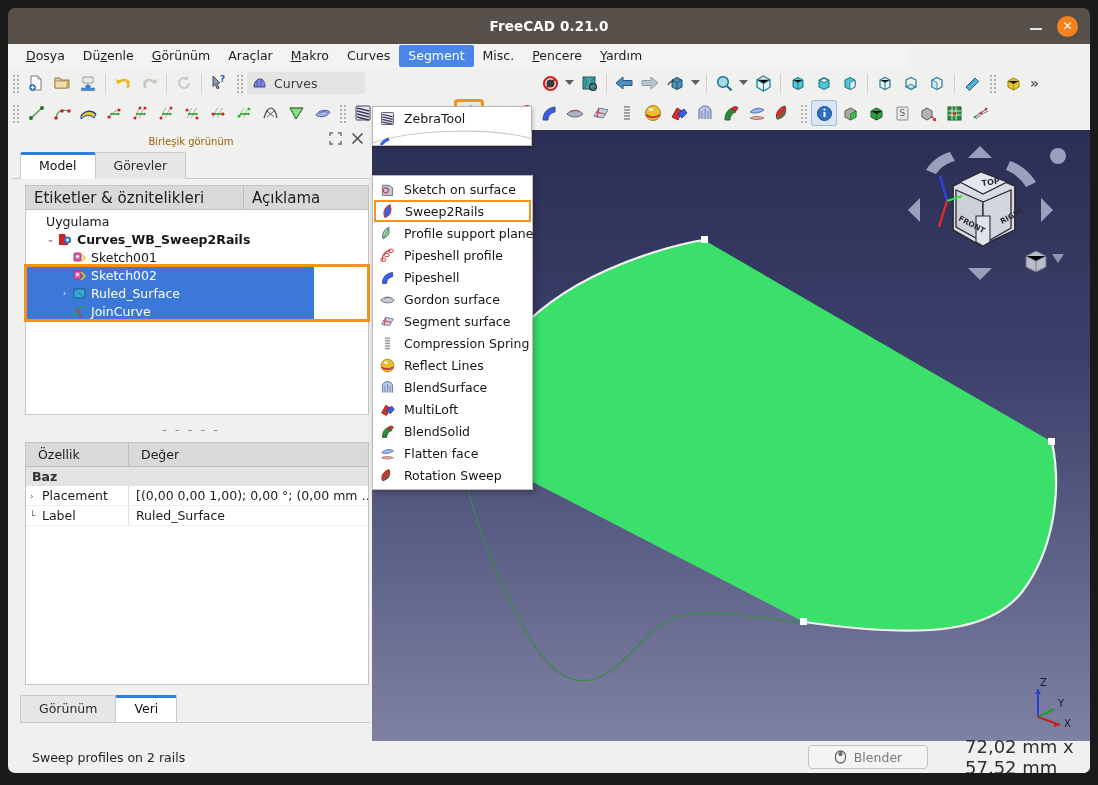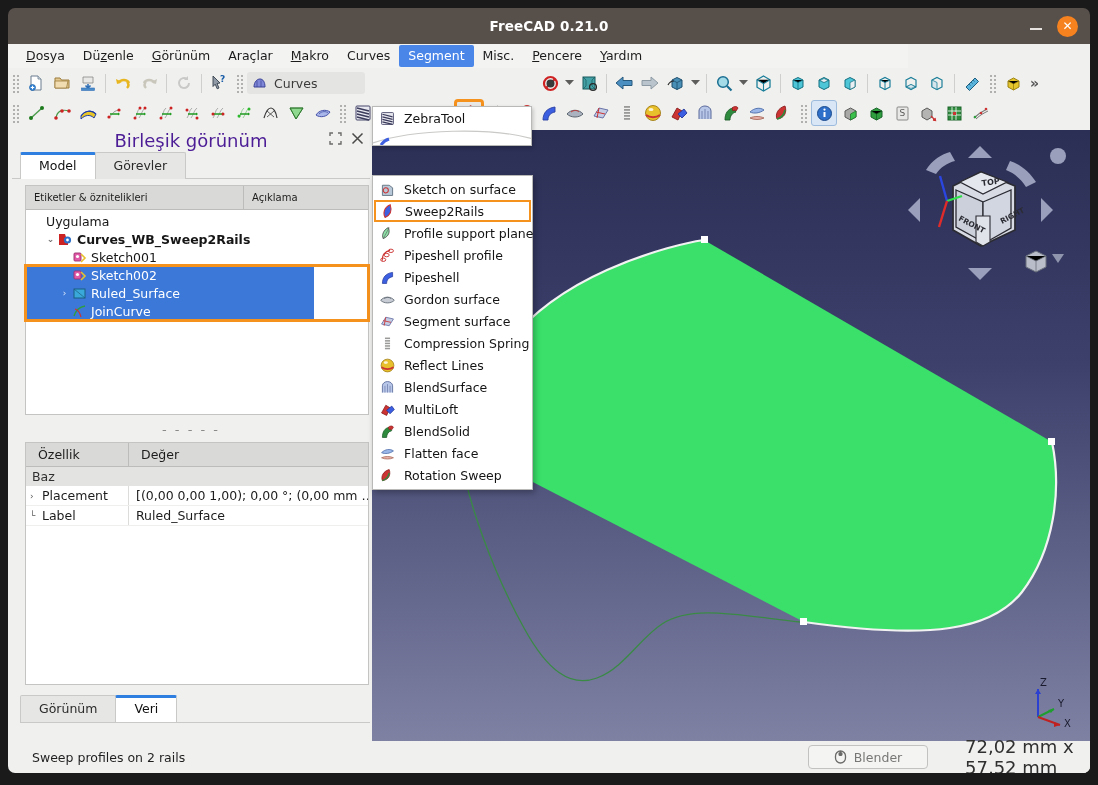--- a/index.html
+++ b/index.html
@@ -109,22 +109,22 @@
     font-size: 14px; color: #555; cursor: pointer; padding: 0 4px;
     flex: none; font-weight: bold;
   }
 
   
   .leftpanel {
     position: absolute; left: 4px; top: 86px; width: 358px; height: 615px;
     background: #f0f0ef;
   }
   .panel-title {
-    height: 22px; display: flex; align-items: flex-start; justify-content: center;
-    position: relative; color: #4c1d95; font-size: 18px;
+    height: 22px; display: flex; align-items: center; justify-content: center;
+    position: relative; color: #a16207; font-size: 10px;
   }
   .panel-title-icons {
     position: absolute; right: 6px; top: 2px;
     display: flex; gap: 9px; align-items: center;
   }
   .pt-icon { cursor: pointer; display: flex; }
 
   .tabrow {
     display: flex; height: 27px; align-items: center;
     border-bottom: 1px solid #c9c9c7; padding-left: 8px;
@@ -143,21 +143,21 @@
   .treebox {
     position: absolute; left: 13px; top: 55px; width: 344px; height: 230px;
     background: #ffffff; border: 1px solid #c4c4c2;
   }
   .tree-header {
     display: flex; height: 24px; background: #d9d9d7;
     border-bottom: 1px solid #bcbcba;
   }
   .th-col {
     display: flex; align-items: center; padding-left: 8px;
-    font-size: 10px; color: #1c1c1c;
+    font-size: 15px; color: #1c1c1c;
   }
   .th-col.c1 { width: 218px; border-right: 1px solid #bcbcba; }
   .th-col.c2 { flex: 1; }
   .tree-body { position: relative; padding-top: 2px; font-size: 12.5px; }
   .tree-row {
     display: flex; align-items: center; height: 18px;
     padding-left: 4px; cursor: pointer; color: #161616;
   }
   .tree-row.bold { font-weight: bold; }
   .tree-sel { color: #ffffff; }
@@ -188,21 +188,21 @@
   }
   .prop-header {
     display: flex; height: 24px; background: #d9d9d7;
     border-bottom: 1px solid #bcbcba;
   }
   .ph-col { display: flex; align-items: center; padding-left: 12px; font-size: 12.5px; color: #1c1c1c; }
   .ph-col.c1 { width: 103px; border-right: 1px solid #bcbcba; }
   .ph-col.c2 { flex: 1; }
   .prop-group {
     height: 19px; display: flex; align-items: center; padding-left: 6px;
-    background: #e3e3e1; font-weight: normal; font-size: 12.5px; color: #303030;
+    background: #e3e3e1; font-weight: bold; font-size: 12.5px; color: #303030;
   }
   .prop-row {
     display: flex; height: 20px; align-items: center;
     font-size: 12.5px; color: #1c1c1c; border-bottom: 1px solid #efefed;
   }
   .pr-name {
     width: 103px; display: flex; align-items: center;
     border-right: 1px solid #dcdcda; height: 100%; padding-left: 4px; gap: 2px;
   }
   .pr-val { padding-left: 7px; flex: 1; white-space: nowrap; overflow: hidden; }

